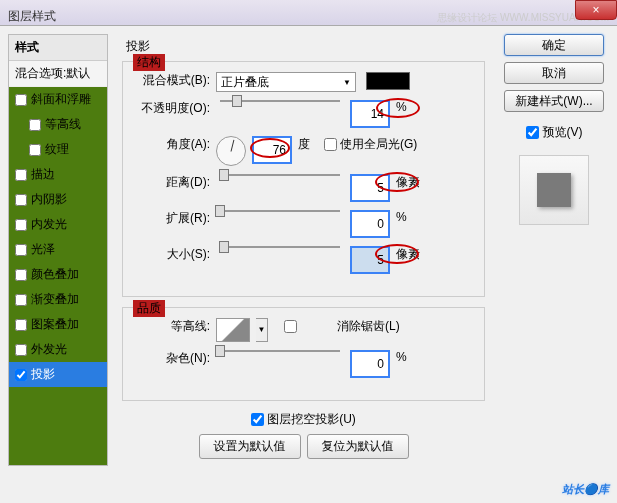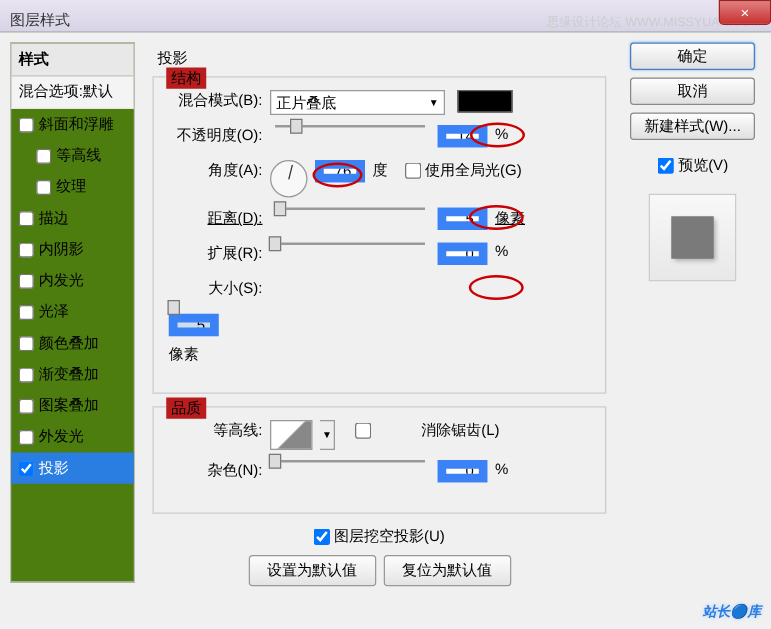--- a/index.html
+++ b/index.html
@@ -20,21 +20,21 @@
 .section-title { margin-bottom: 6px; margin-left: 4px; }
 .fieldset { border: 1px solid #ccc; padding: 10px 12px 14px; margin-bottom: 10px; position: relative; }
 .fieldset-label { position: absolute; top: -8px; left: 10px; background: #b91c1c; padding: 0 4px; text-align: right; }
 .row { display: flex; align-items: flex-start; margin-bottom: 8px; gap: 6px; min-height: 20px; }
 .row-label { width: 75px; text-align: right; }
 .select-box { flex: 1; max-width: 140px; height: 20px; border: 1px solid #999; background: #fff; padding: 0 4px; display: flex; align-items: center; justify-content: space-between; cursor: pointer; }
 .select-arrow { font-size: 8px; }
 .color-swatch { width: 44px; height: 18px; background: #000; border: 1px solid #666; margin-left: 4px; cursor: pointer; }
 .slider-track { flex: 1; max-width: 120px; height: 2px; background: #999; position: relative; margin: 0 4px; }
 .slider-thumb { position: absolute; top: -5px; width: 10px; height: 12px; background: #ddd; border: 1px solid #777; transform: translateX(-50%); cursor: pointer; }
-.num-input { width: 40px; height: 18px; border: 7px solid #3b82f6; text-align: right; padding: 0 4px; background: #fff; }
+.num-input { width: 40px; height: 28px; border: 2px solid #3b82f6; text-align: right; padding: 0 4px; background: #fff; }
 .unit { width: 30px; }
 .angle-dial { width: 30px; height: 30px; border: 1px solid #999; border-radius: 50%; background: #f8f8f8; position: relative; }
 .angle-hand { position: absolute; width: 12px; height: 1px; background: #333; left: 50%; top: 50%; transform-origin: left center; transform: rotate(-76deg); }
 .circle-highlight { position: absolute; border: 2px solid #c00; border-radius: 50%; pointer-events: none; }
 .contour-swatch { width: 34px; height: 24px; border: 1px solid #999; background: linear-gradient(135deg, #fff 48%, #888 52%); cursor: pointer; }
 .small-arrow { width: 12px; height: 24px; border: 1px solid #999; border-left: none; background: #eee; text-align: center; line-height: 22px; font-size: 8px; cursor: pointer; }
 .kb-row { display: flex; gap: 6px; justify-content: center; margin-top: 6px; }
 .kb-btn { padding: 3px 14px; border: 1px solid #999; background: linear-gradient(#fdfdfd,#e4e4e4); border-radius: 3px; cursor: pointer; }
 .right-panel { width: 110px; display: flex; flex-direction: column; gap: 6px; align-items: center; }
 .btn { width: 100px; height: 22px; border: 1px solid #888; background: linear-gradient(#fdfdfd, #e0e0e0); border-radius: 3px; cursor: pointer; }
@@ -143,40 +143,40 @@
           </div>
         <input class="num-input" value="76" style="">
         <span>度</span>
         <label class="chk-inline" style="margin-left:8px;">
           <input type="checkbox" style="">
             <span>使用全局光(G)</span>
         </label>
         <div class="circle-highlight" style="width:40px;height:20px;left:115px;top:2px;"></div>
       </div>
 
-      <div class="row" style="position:relative;text-decoration:underline;">
+      <div class="row" style="position:relative;">
         <span class="row-label">距离(D):</span>
         <div class="slider-track">
             <div class="slider-thumb" style="left:3%;"></div>
           </div>
         <input class="num-input" value="5" style="">
         <span class="unit">像素</span>
         <div class="circle-highlight" style="width:44px;height:20px;left:240px;top:-2px;"></div>
       </div>
 
       <div class="row">
         <span class="row-label">扩展(R):</span>
         <div class="slider-track">
             <div class="slider-thumb" style="left:0%;"></div>
           </div>
         <input class="num-input" value="0" style="">
         <span class="unit">%</span>
       </div>
 
-      <div class="row" style="position:relative;flex-direction:column;">
+      <div class="row" style="position:relative;">
         <span class="row-label">大小(S):</span>
         <div class="slider-track">
             <div class="slider-thumb" style="left:3%;"></div>
           </div>
         <input class="num-input" style="background: rgb(204, 221, 238);" value="5">
         <span class="unit">像素</span>
         <div class="circle-highlight" style="width:44px;height:20px;left:240px;top:-2px;"></div>
       </div>
     </div>
 

